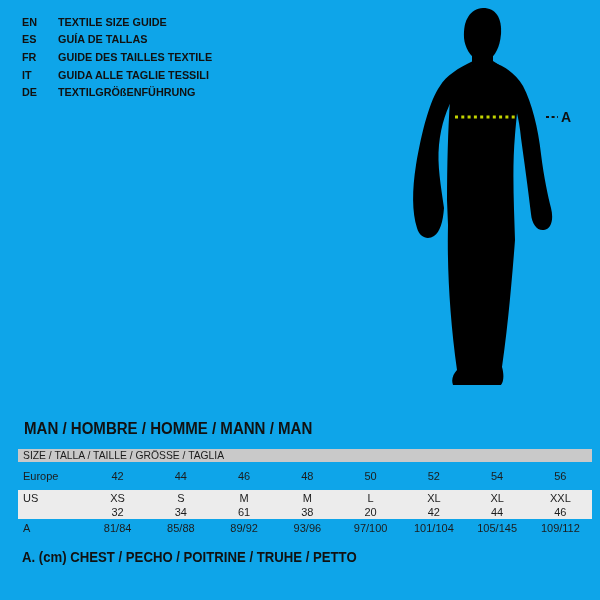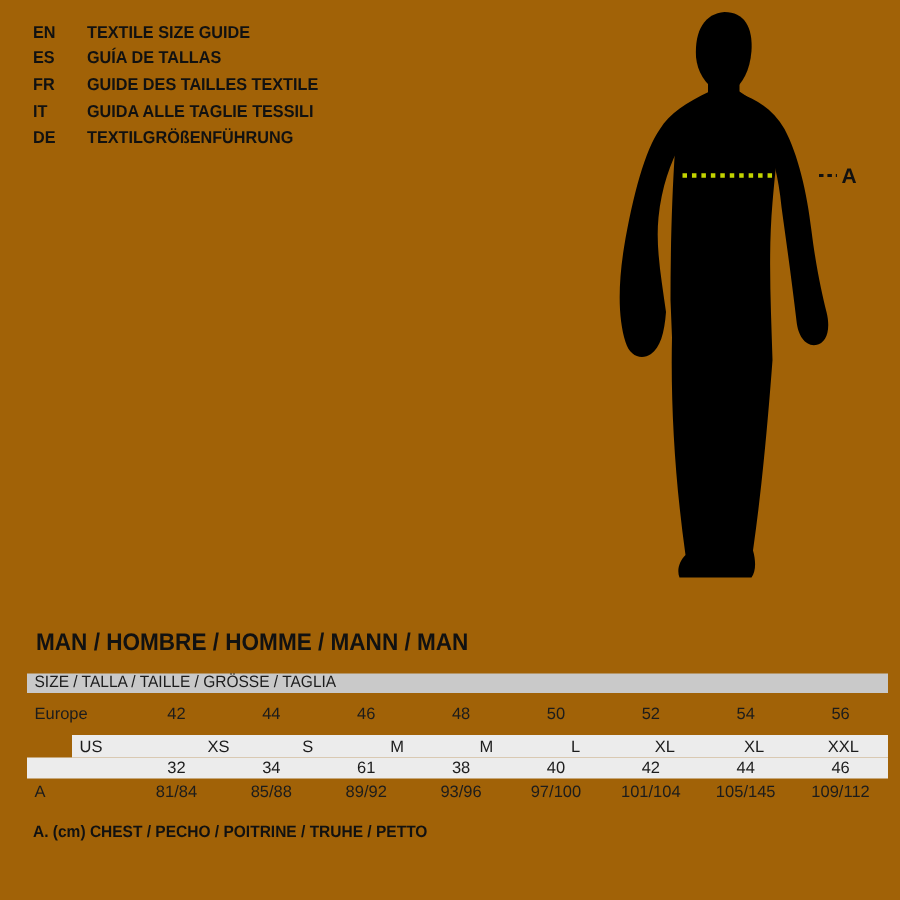--- a/index.html
+++ b/index.html
@@ -1,17 +1,17 @@
 <!DOCTYPE html>
 <html><head>
 <meta charset="utf-8">
 <style>
   html,body { margin:0; padding:0; }
   .canvas {
-    position:relative; width:600px; height:600px; background:#a16207;
+    position:relative; width:600px; height:600px; background:#0ea5e9;
     font-family:"Liberation Sans", sans-serif; color:#111; overflow:hidden;
   }
   .abs { position:absolute; }
   .condensed { display:inline-block; transform:scaleX(0.94); transform-origin:0 50%; white-space:nowrap; }
 
   
   .lang-list { left:22px; top:13px; }
   .lang-row { display:flex; height:17.6px; align-items:center; font-weight:bold; font-size:11.5px; }
   .lang-code { width:36px; flex:0 0 36px; }
 
@@ -23,24 +23,24 @@
 
   
   .section-title { left:24px; top:420px; font-weight:bold; font-size:16px; }
 
   
   .size-table { left:18px; top:449px; width:574px; font-size:11px; color:#1c1c1c; }
   .thead { height:13px; line-height:13px; padding-left:5px; font-size:11px; }
   .trow { display:flex; align-items:center; }
   .tlabel { width:63px; flex:0 0 63px; padding-left:5px; }
   .tcell { flex:1; text-align:center; }
-  .h20 { height:28px; } .h15 { height:15px;margin-left:30px; } .h14 { height:14px; } .h18 { height:18px; }
+  .h20 { height:28px; } .h15 { height:15px; } .h14 { height:14px; } .h18 { height:18px; }
 
   
-  .footnote { left:22px; top:549px; font-weight:bold; font-size:11px; }
+  .footnote { left:22px; top:549px; font-weight:bold; font-size:14px; }
 </style>
 </head>
 <body>
 
 <div class="canvas">
 
   <div class="abs lang-list">
     <div class="lang-row">
       <span class="lang-code"><span class="condensed">EN</span></span>
       <span><span class="condensed">TEXTILE SIZE GUIDE</span></span>
@@ -124,21 +124,21 @@
       <span class="tcell">XL</span>
       <span class="tcell">XXL</span>
     </div>
 
     <div class="trow h14" style="background: rgb(236, 236, 236);">
       <span class="tlabel"></span>
       <span class="tcell">32</span>
       <span class="tcell">34</span>
       <span class="tcell">61</span>
       <span class="tcell">38</span>
-      <span class="tcell">40</span>
+      <span class="tcell">20</span>
       <span class="tcell">42</span>
       <span class="tcell">44</span>
       <span class="tcell">46</span>
     </div>
 
     <div class="trow h18">
       <span class="tlabel">A</span>
       <span class="tcell">81/84</span>
       <span class="tcell">85/88</span>
       <span class="tcell">89/92</span>

